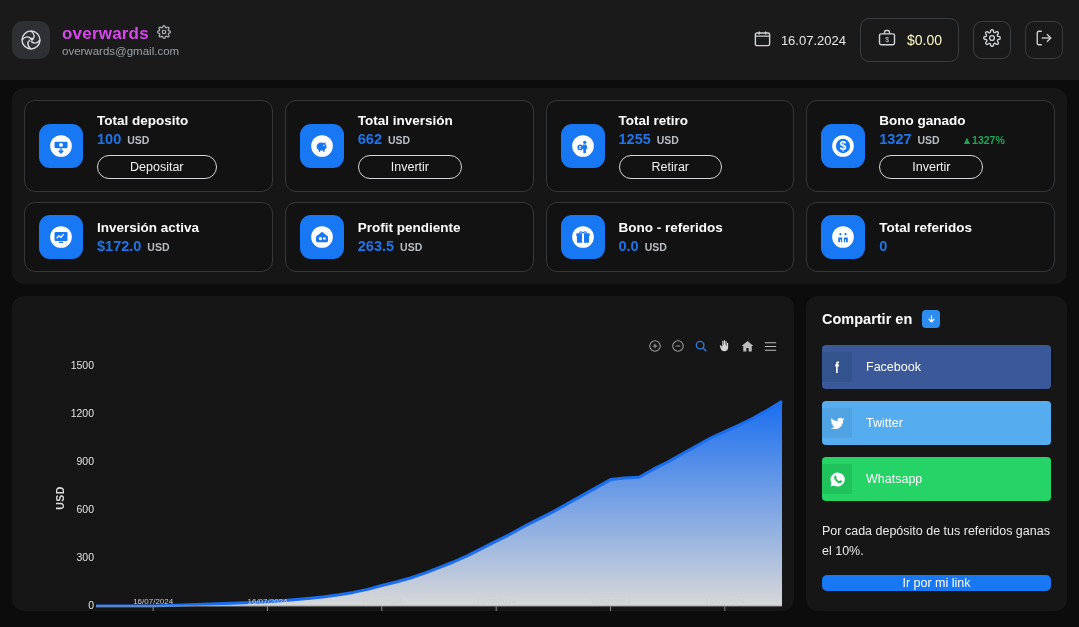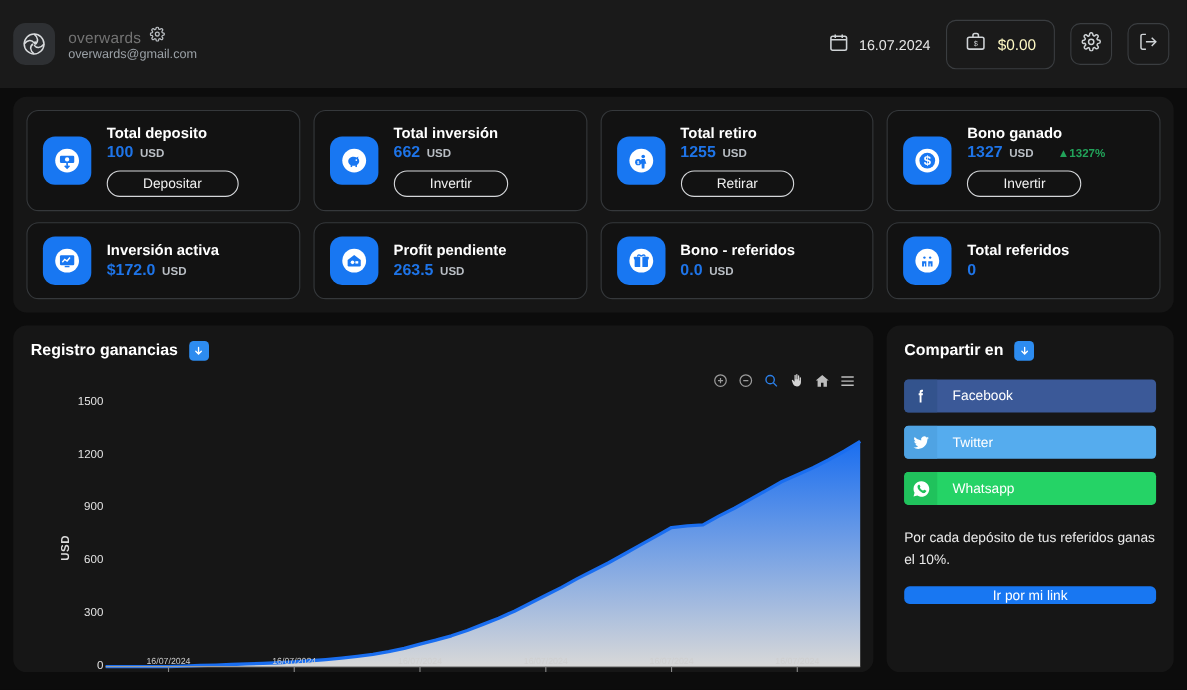--- a/index.html
+++ b/index.html
@@ -20,21 +20,21 @@
   }
   .brand{display:flex;align-items:center;gap:12px;}
   .avatar{
     width:38px;height:38px;border-radius:11px;
     background:#2e3033;
     display:flex;align-items:center;justify-content:center;
     flex:0 0 auto;
   }
   .brand-text{display:flex;flex-direction:column;gap:1px;}
   .brand-name-row{display:flex;align-items:center;gap:8px;}
-  .brand-name{font-size:14px;font-weight:normal;color:#737373;letter-spacing:.2px;}
+  .brand-name{font-size:17px;font-weight:bold;color:#d946ef;letter-spacing:.2px;}
   .brand-mail{font-size:11.5px;color:#9aa0a6;}
   .header-right{margin-left:auto;display:flex;align-items:center;gap:14px;}
   .date-chip{display:flex;align-items:center;gap:9px;font-size:13px;color:#e6e6e6;}
   .pill{
     display:flex;align-items:center;gap:10px;
     border:1px solid #3a3d40;border-radius:9px;
     padding:9px 16px;background:transparent;
   }
   .pill-amt{font-size:14px;font-weight:normal;color:#fef9c3;}
   .icon-btn{
@@ -104,21 +104,21 @@
   .yaxis{position:absolute;left:40px;top:22px;width:42px;height:240px;}
   .xticks{position:absolute;left:84px;right:12px;bottom:0;height:16px;}
   .xtick{position:absolute;font-size:8px;color:#cfcfcf;white-space:nowrap;transform:translateX(-50%);}
 
   
   .share-panel{
     flex:1;background:#161616;border-radius:12px;padding:14px 16px;height:315px;
   }
   .share-list{margin-top:17px;display:flex;flex-direction:column;gap:12px;}
   .share-btn{
-    display:flex;align-items:center;height:30px;border-radius:4px;overflow:hidden;
+    display:flex;align-items:center;height:44px;border-radius:4px;overflow:hidden;
   }
   .share-ico{width:30px;height:30px;display:flex;align-items:center;justify-content:center;flex:0 0 auto;}
   .share-lbl{font-size:12.5px;color:#fff;padding-left:14px;}
   .fb{background:#3b5998;} .fb .share-ico{background:#33538d;}
   .tw{background:#55acee;} .tw .share-ico{background:#4fa3e3;}
   .wa{background:#25d366;} .wa .share-ico{background:#20c25c;}
   .share-note{margin-top:20px;font-size:12.5px;line-height:20px;color:#eaeaea;}
   .link-btn{
     margin-top:14px;width:100%;height:16px;background:#1877f2;border:none;border-radius:5px;
     color:#fff;font-size:12.5px;font-family:"Liberation Sans",sans-serif;
@@ -352,28 +352,20 @@
           <span class="c-unit"></span>
         </div>
       </div>
     </div>
   </div>
 </div>
 
 <div class="lower">
 
   <div class="chart-panel">
-    <div class="panel-head">
-      <span class="panel-title">Registro ganancias</span>
-      <span class="dl-badge">
-        <svg width="11" height="11" viewBox="0 0 24 24" fill="none" stroke="#fff" stroke-width="2.6" stroke-linecap="round">
-          <path d="M12 4v12M6.5 11.5L12 17l5.5-5.5"></path>
-        </svg>
-      </span>
-    </div>
 
     <div class="chart-tools">
       <span class="tool">
         <svg width="14" height="14" viewBox="0 0 24 24" fill="none" stroke="#9b9b9b" stroke-width="1.9">
             <circle cx="12" cy="12" r="9"></circle>
             <path d="M12 8v8M8 12h8"></path>
           </svg>
       </span>
       <span class="tool">
         <svg width="14" height="14" viewBox="0 0 24 24" fill="none" stroke="#9b9b9b" stroke-width="1.9">

